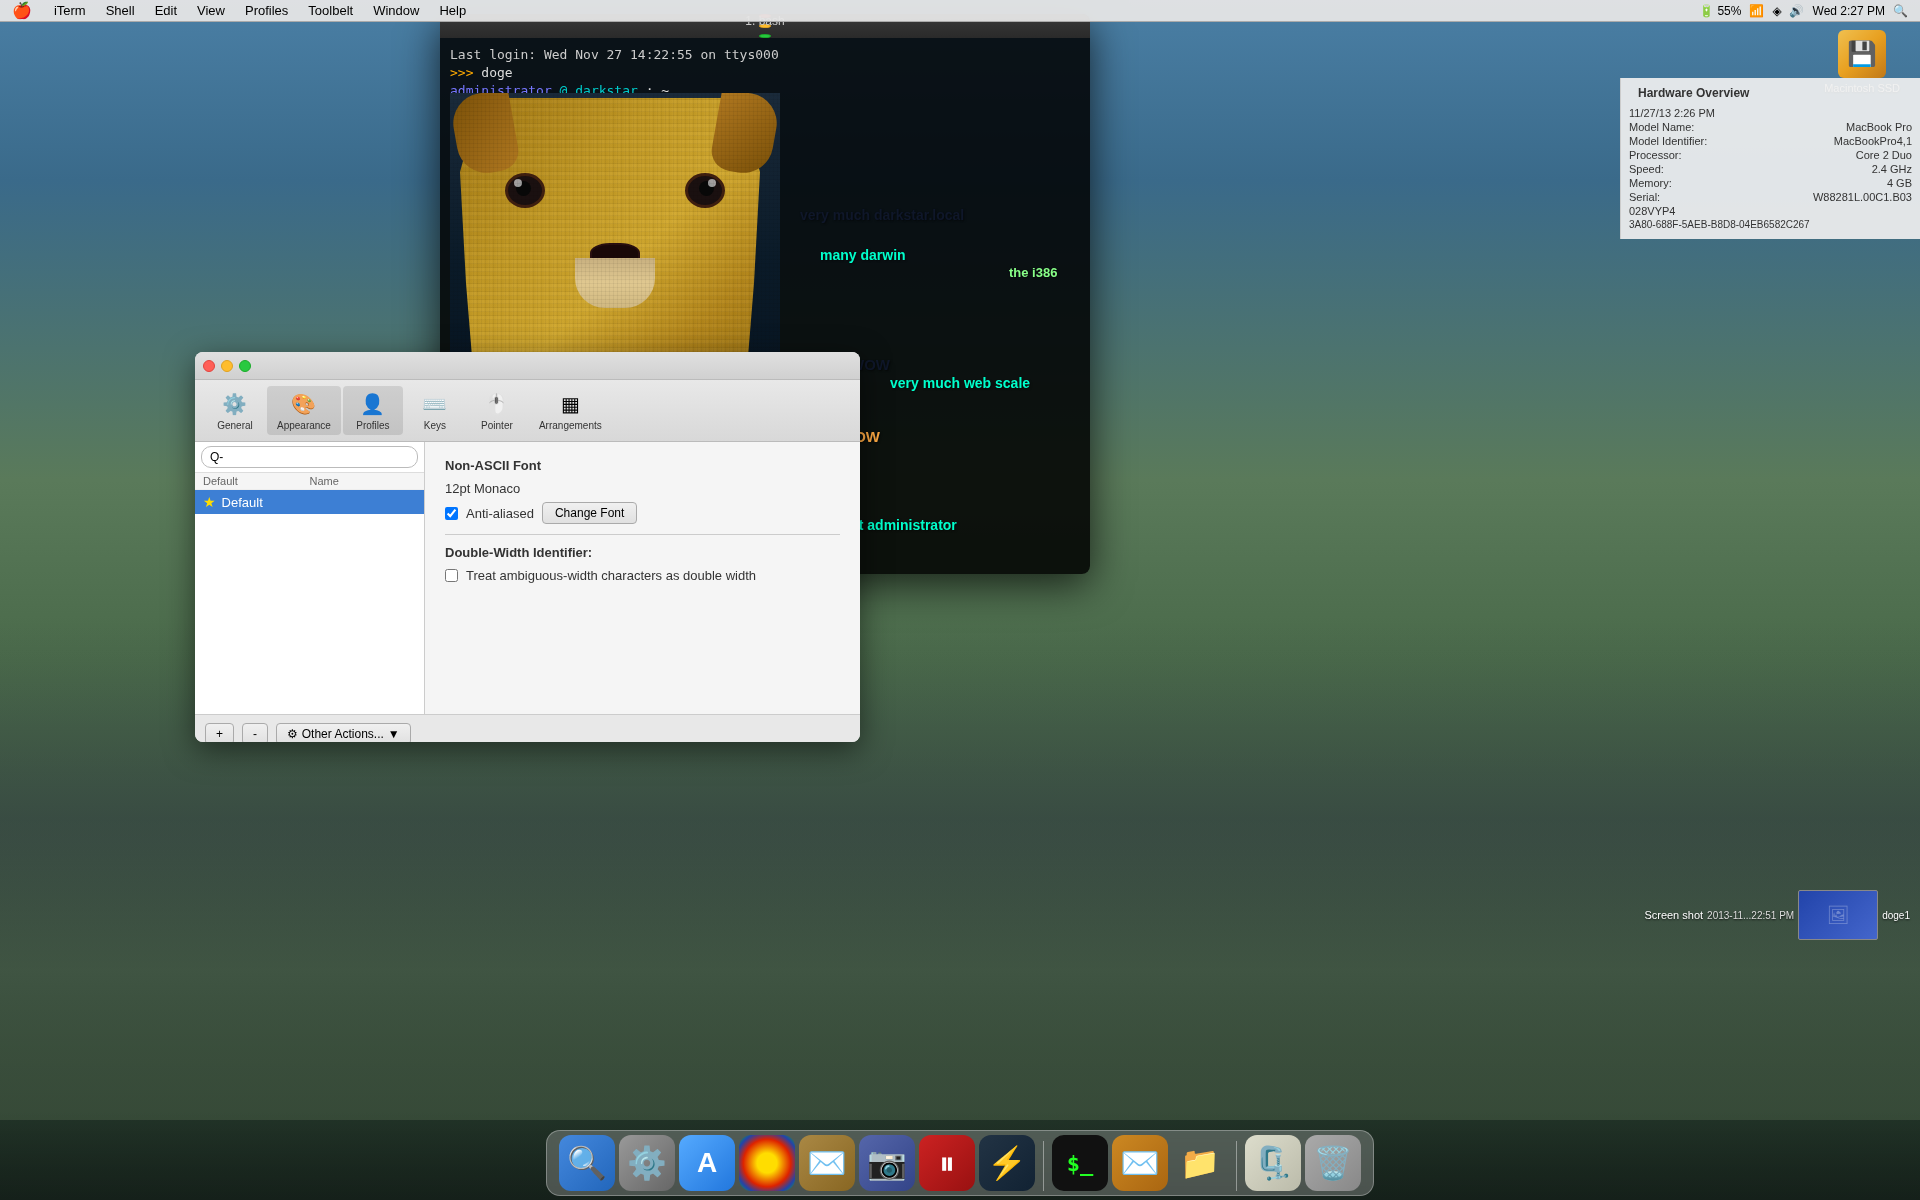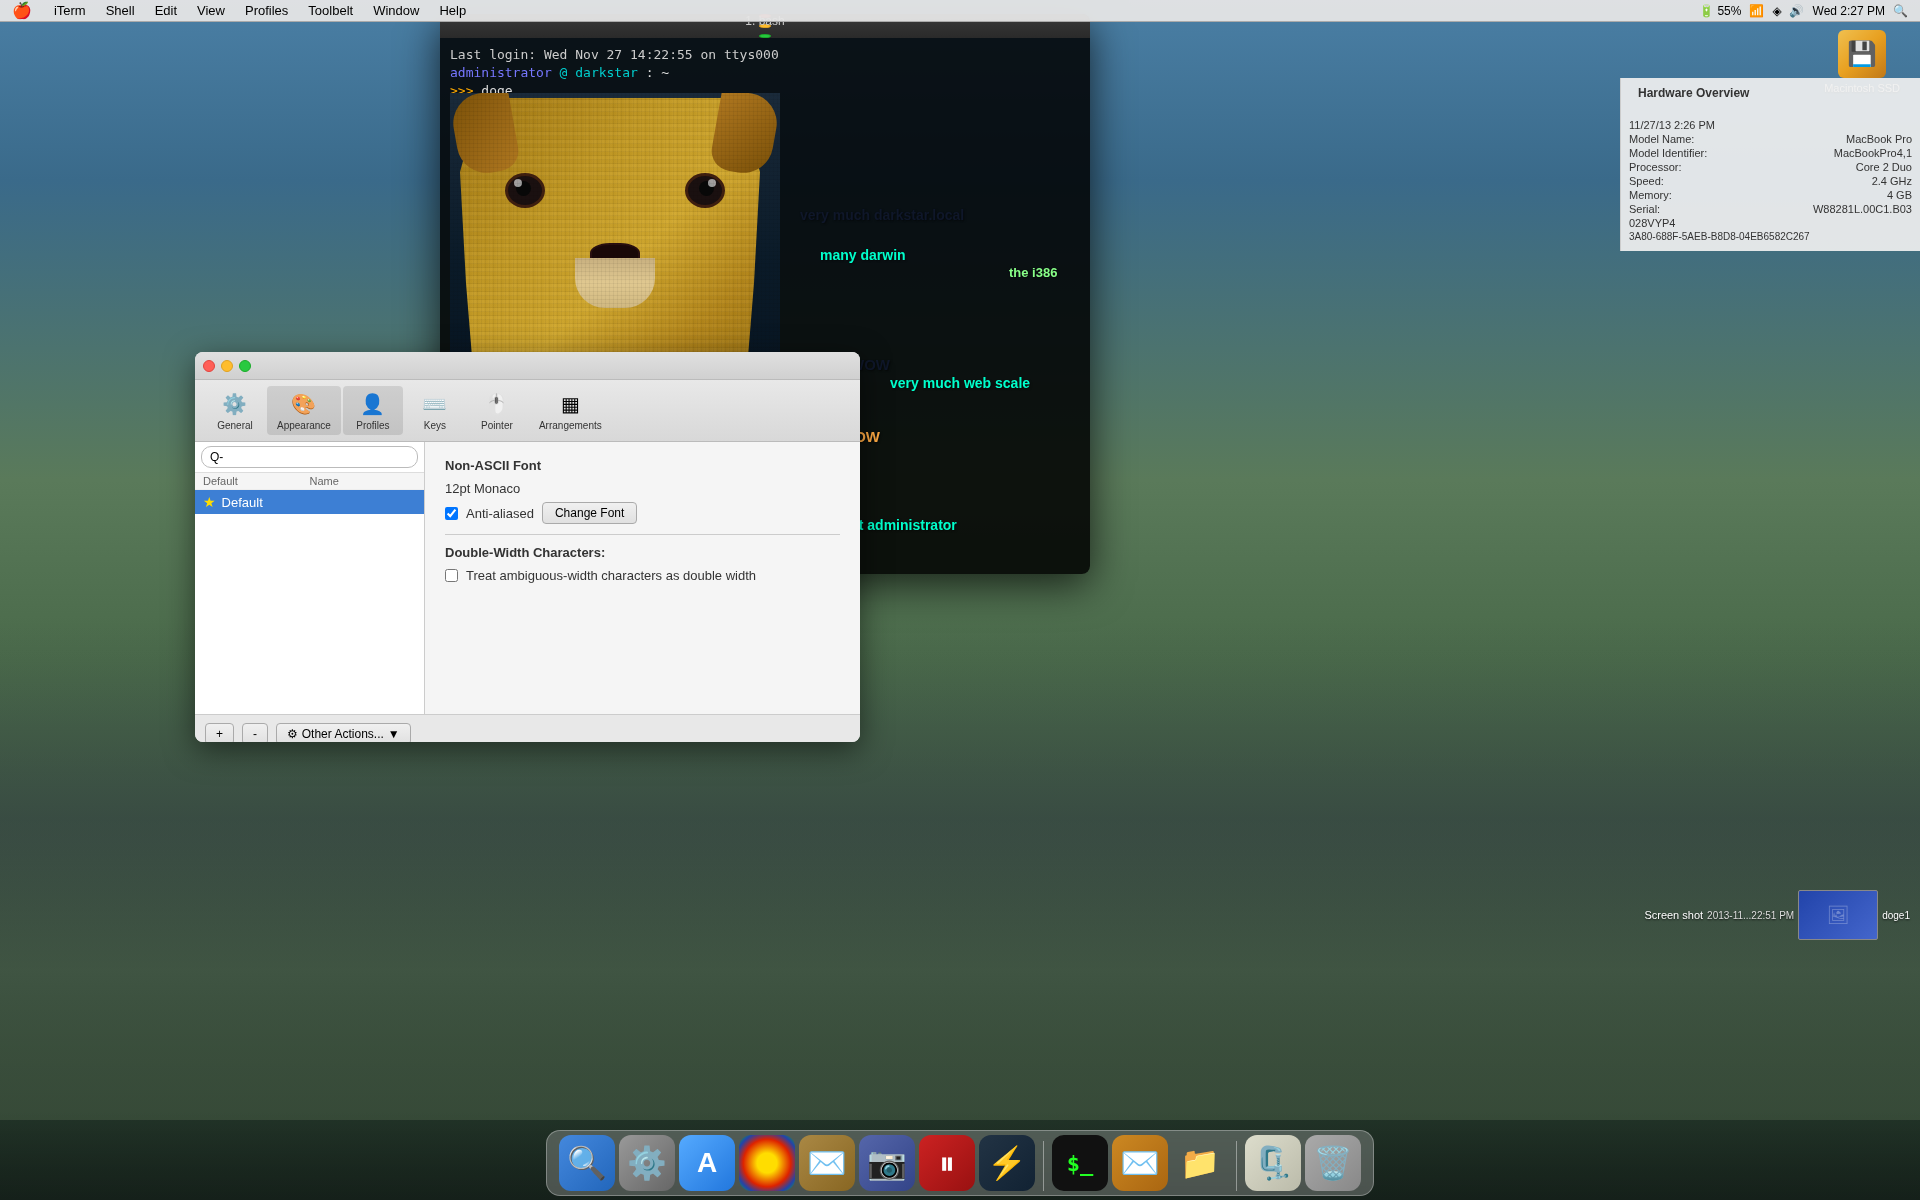--- a/index.html
+++ b/index.html
@@ -103,21 +103,21 @@
       width: 300px;
       background: rgba(240,240,240,0.92);
       border-left: 1px solid #ccc;
       padding: 8px;
       font-size: 11px;
       color: #333;
     }
     .sip-title {
       font-size: 12px;
       font-weight: bold;
-      margin-bottom: 18px;
+      margin-bottom: 6px;
       padding-left: 9px;
     }
     .sip-row {
       display: flex;
       justify-content: space-between;
       padding: 1px 0;
       font-size: 11px;
     }
 
     
@@ -541,28 +541,28 @@
 <div id="terminal-window">
   <div id="terminal-titlebar">
     <div class="term-btn close"></div>
     <div class="term-btn minimize"></div>
     <div class="term-btn maximize"></div>
     <div class="term-title">1. bash</div>
   </div>
   <div id="terminal-content">
     <div class="term-login">Last login: Wed Nov 27 14:22:55 on ttys000</div>
     <div>
+      <span class="term-chevron">&gt;&gt;&gt; </span>
+      <span class="term-command">doge</span>
+    </div>
+    <div>
       <span class="term-prompt-user">administrator</span>
       <span style="color:#00cccc">@</span>
       <span class="term-prompt-host">darkstar</span>
       <span class="term-prompt-sym"> : ~</span>
-    </div>
-    <div>
-      <span class="term-chevron">&gt;&gt;&gt; </span>
-      <span class="term-command">doge</span>
     </div>
 
     <div style="position:absolute;top:55px;left:10px;width:330px;height:430px;background:linear-gradient(160deg,#0a0a1a 0%,#1a1a0a 30%,#0a1a1a 60%,#0a0808 100%);overflow:hidden;">
 
       <div style="position:absolute;top:0;left:0;width:100%;height:100%;background:linear-gradient(180deg,#1a2a3a 0%,#0a1a28 40%,#050f1a 100%);"></div>
 
       <div style="position:absolute;top:5px;left:10px;width:300px;height:370px;
         background:
           repeating-linear-gradient(
             0deg,
@@ -695,21 +695,21 @@
       <div class="prefs-section-title">Non-ASCII Font</div>
       <div class="prefs-field-row">
         <span class="prefs-field-value">12pt Monaco</span>
       </div>
       <div class="prefs-field-row">
         <input type="checkbox" class="prefs-checkbox" checked="" style="">
         <span class="prefs-field-value">Anti-aliased</span>
         <button class="prefs-btn-action">Change Font</button>
       </div>
       <div class="prefs-separator"></div>
-      <div class="prefs-section-title">Double-Width Characters:</div>
+      <div class="prefs-section-title">Double-Width Identifier:</div>
       <div class="prefs-field-row">
         <input type="checkbox" class="prefs-checkbox" style="">
         <span class="prefs-field-value">Treat ambiguous-width characters as double width</span>
       </div>
     </div>
   </div>
 
   <div id="prefs-bottom">
     <button class="prefs-bottom-btn">
       <span>+</span>

